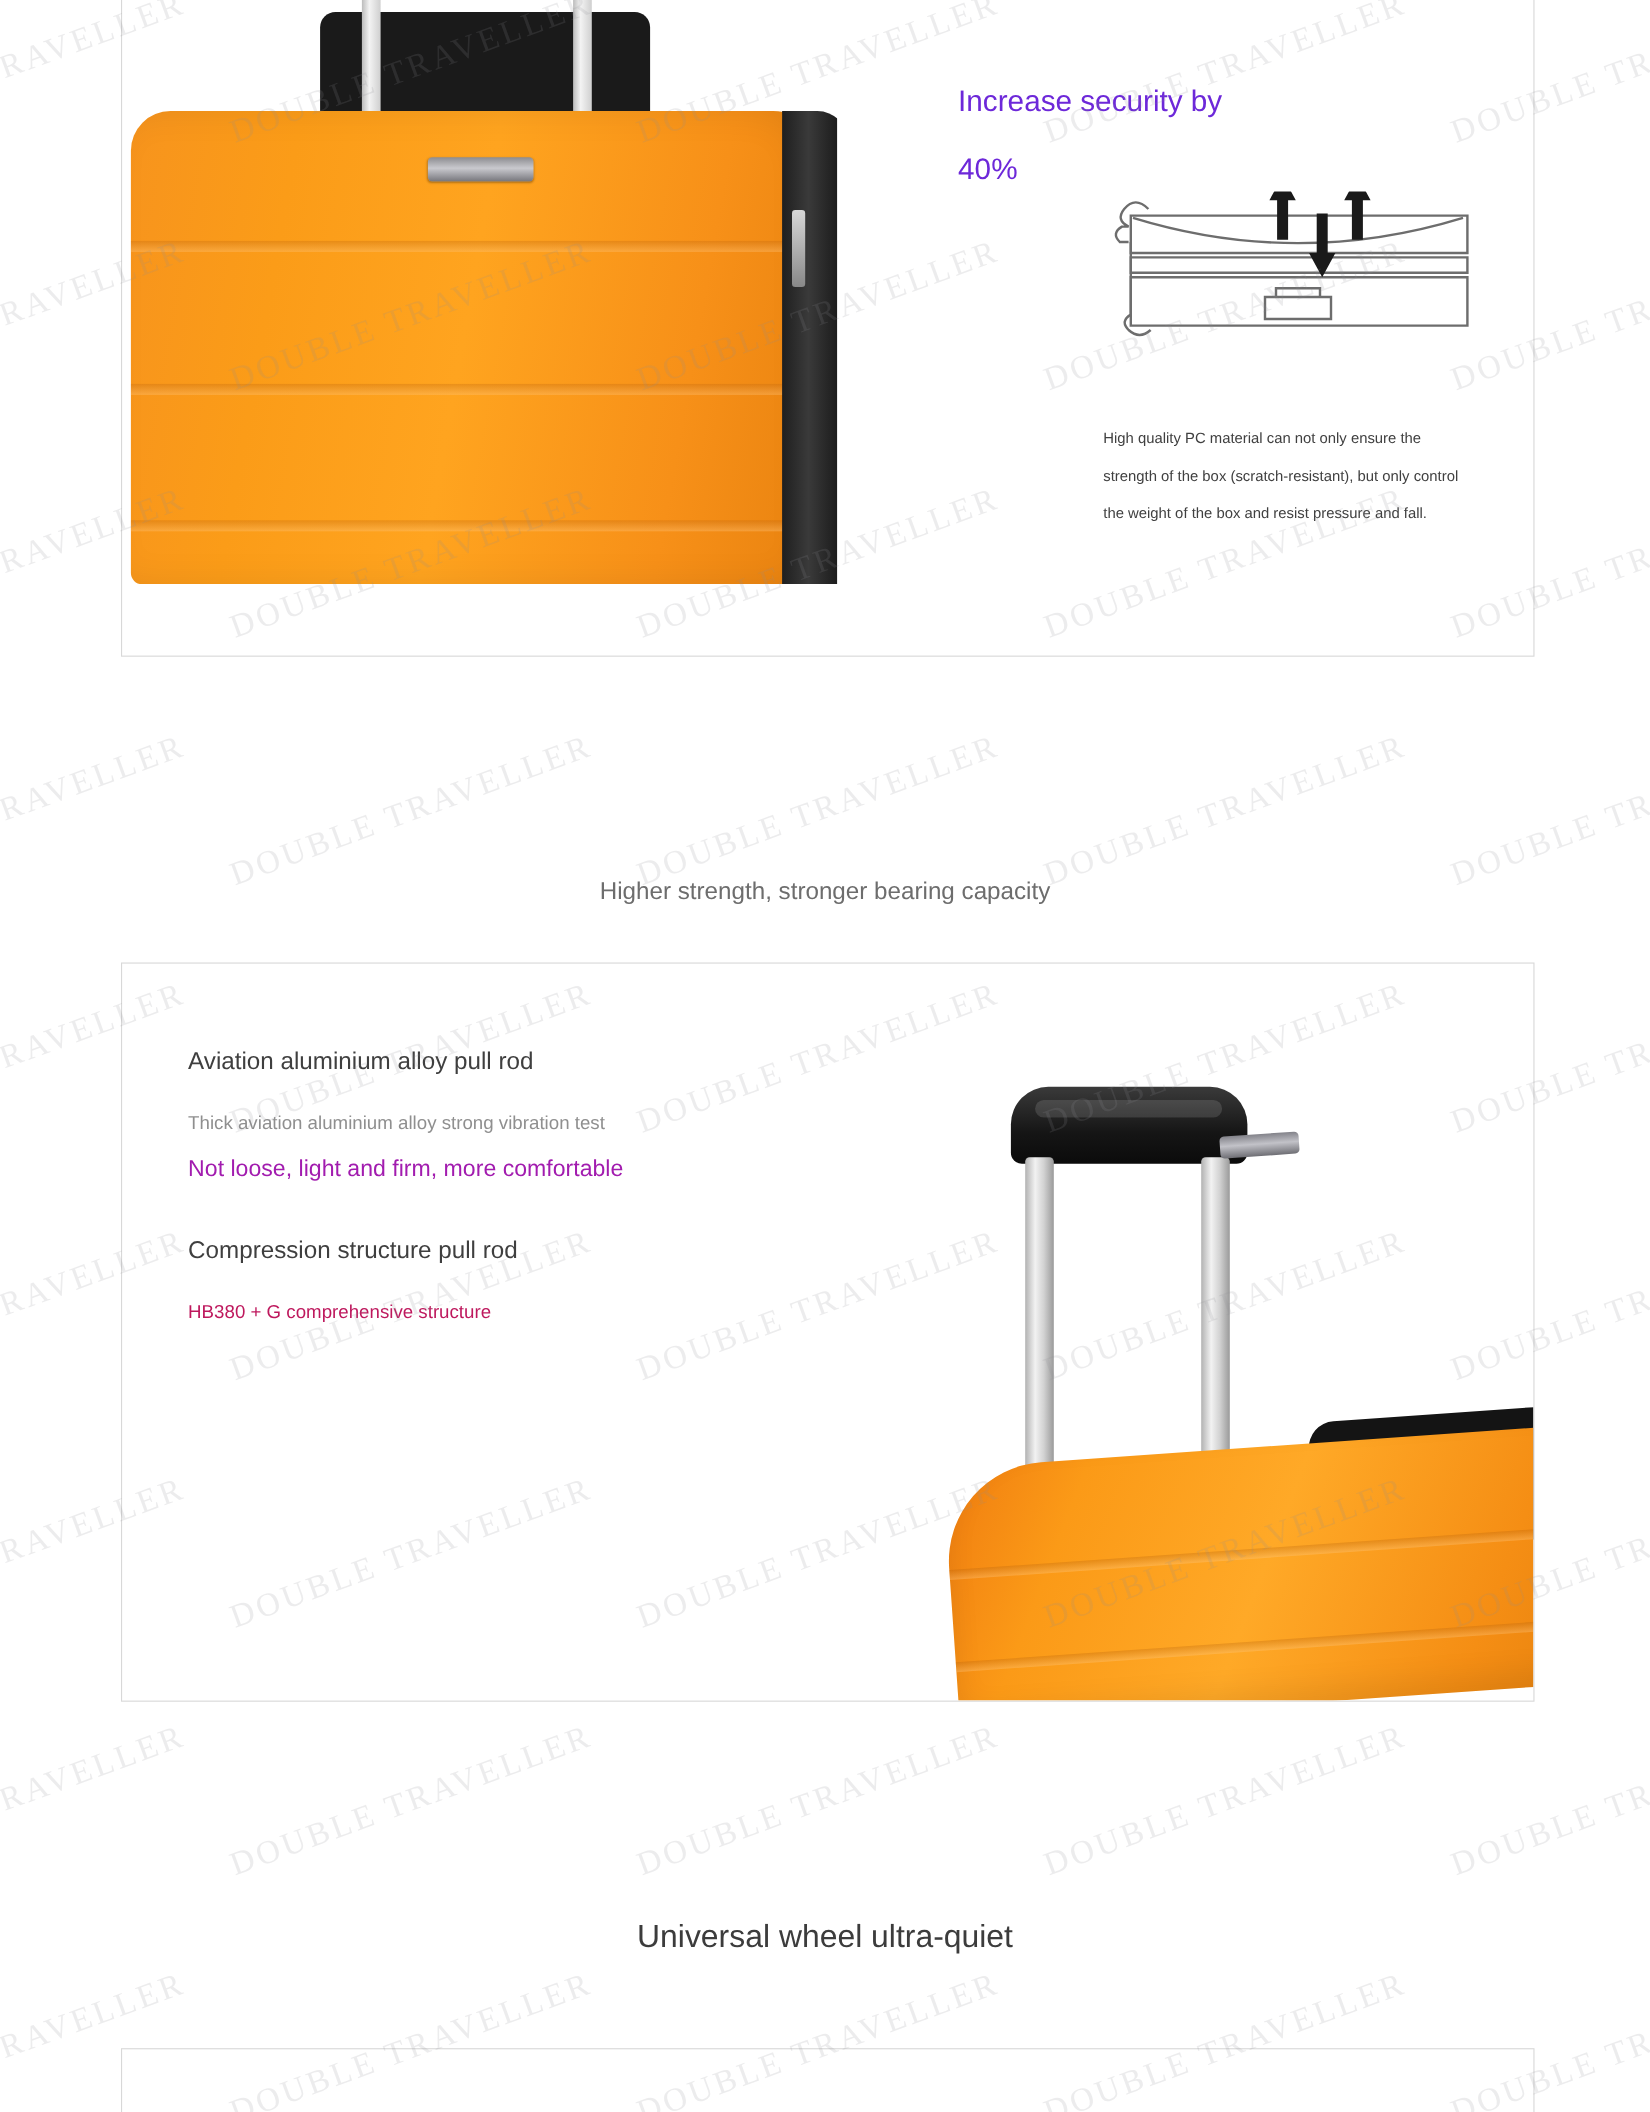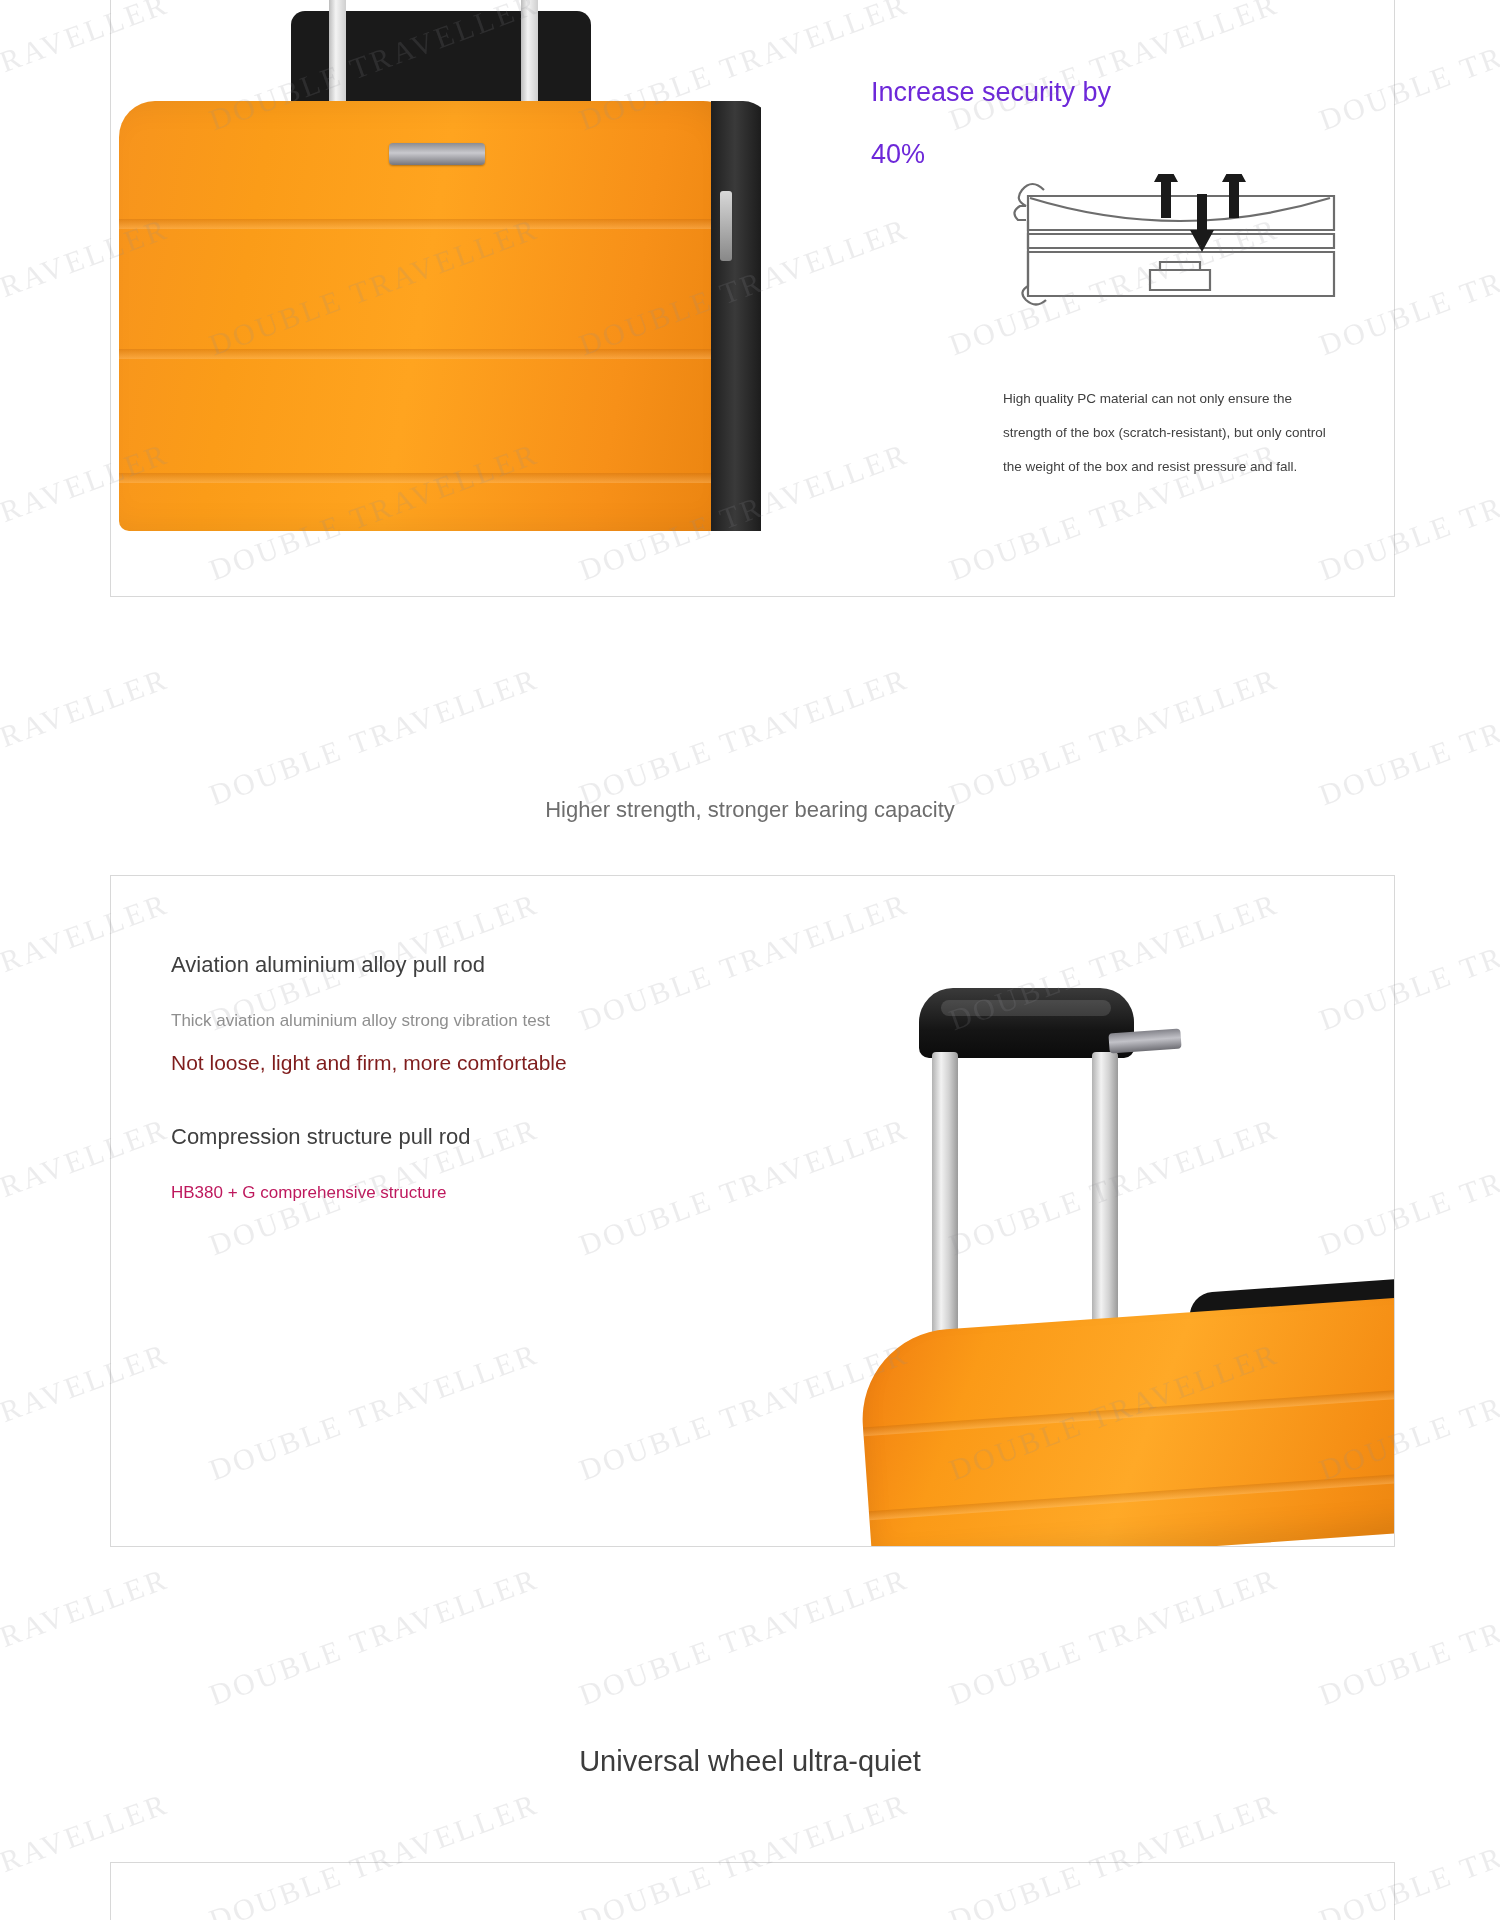--- a/index.html
+++ b/index.html
@@ -206,21 +206,21 @@
     line-height: 28px;
   }
   .rod-text .s {
     font-size: 17px;
     color: #8f8f8f;
     margin: 0 0 16px 0;
     line-height: 24px;
   }
   .rod-text .m {
     font-size: 21px;
-    color: #7f1d1d;
+    color: #a21caf;
     margin: 0 0 46px 0;
     line-height: 28px;
   }
   .rod-text .big {
     font-size: 26px;
     color: #7c7c7c;
     margin: 0 0 22px 8px;
     line-height: 32px;
   }
   .rod-text .small {

